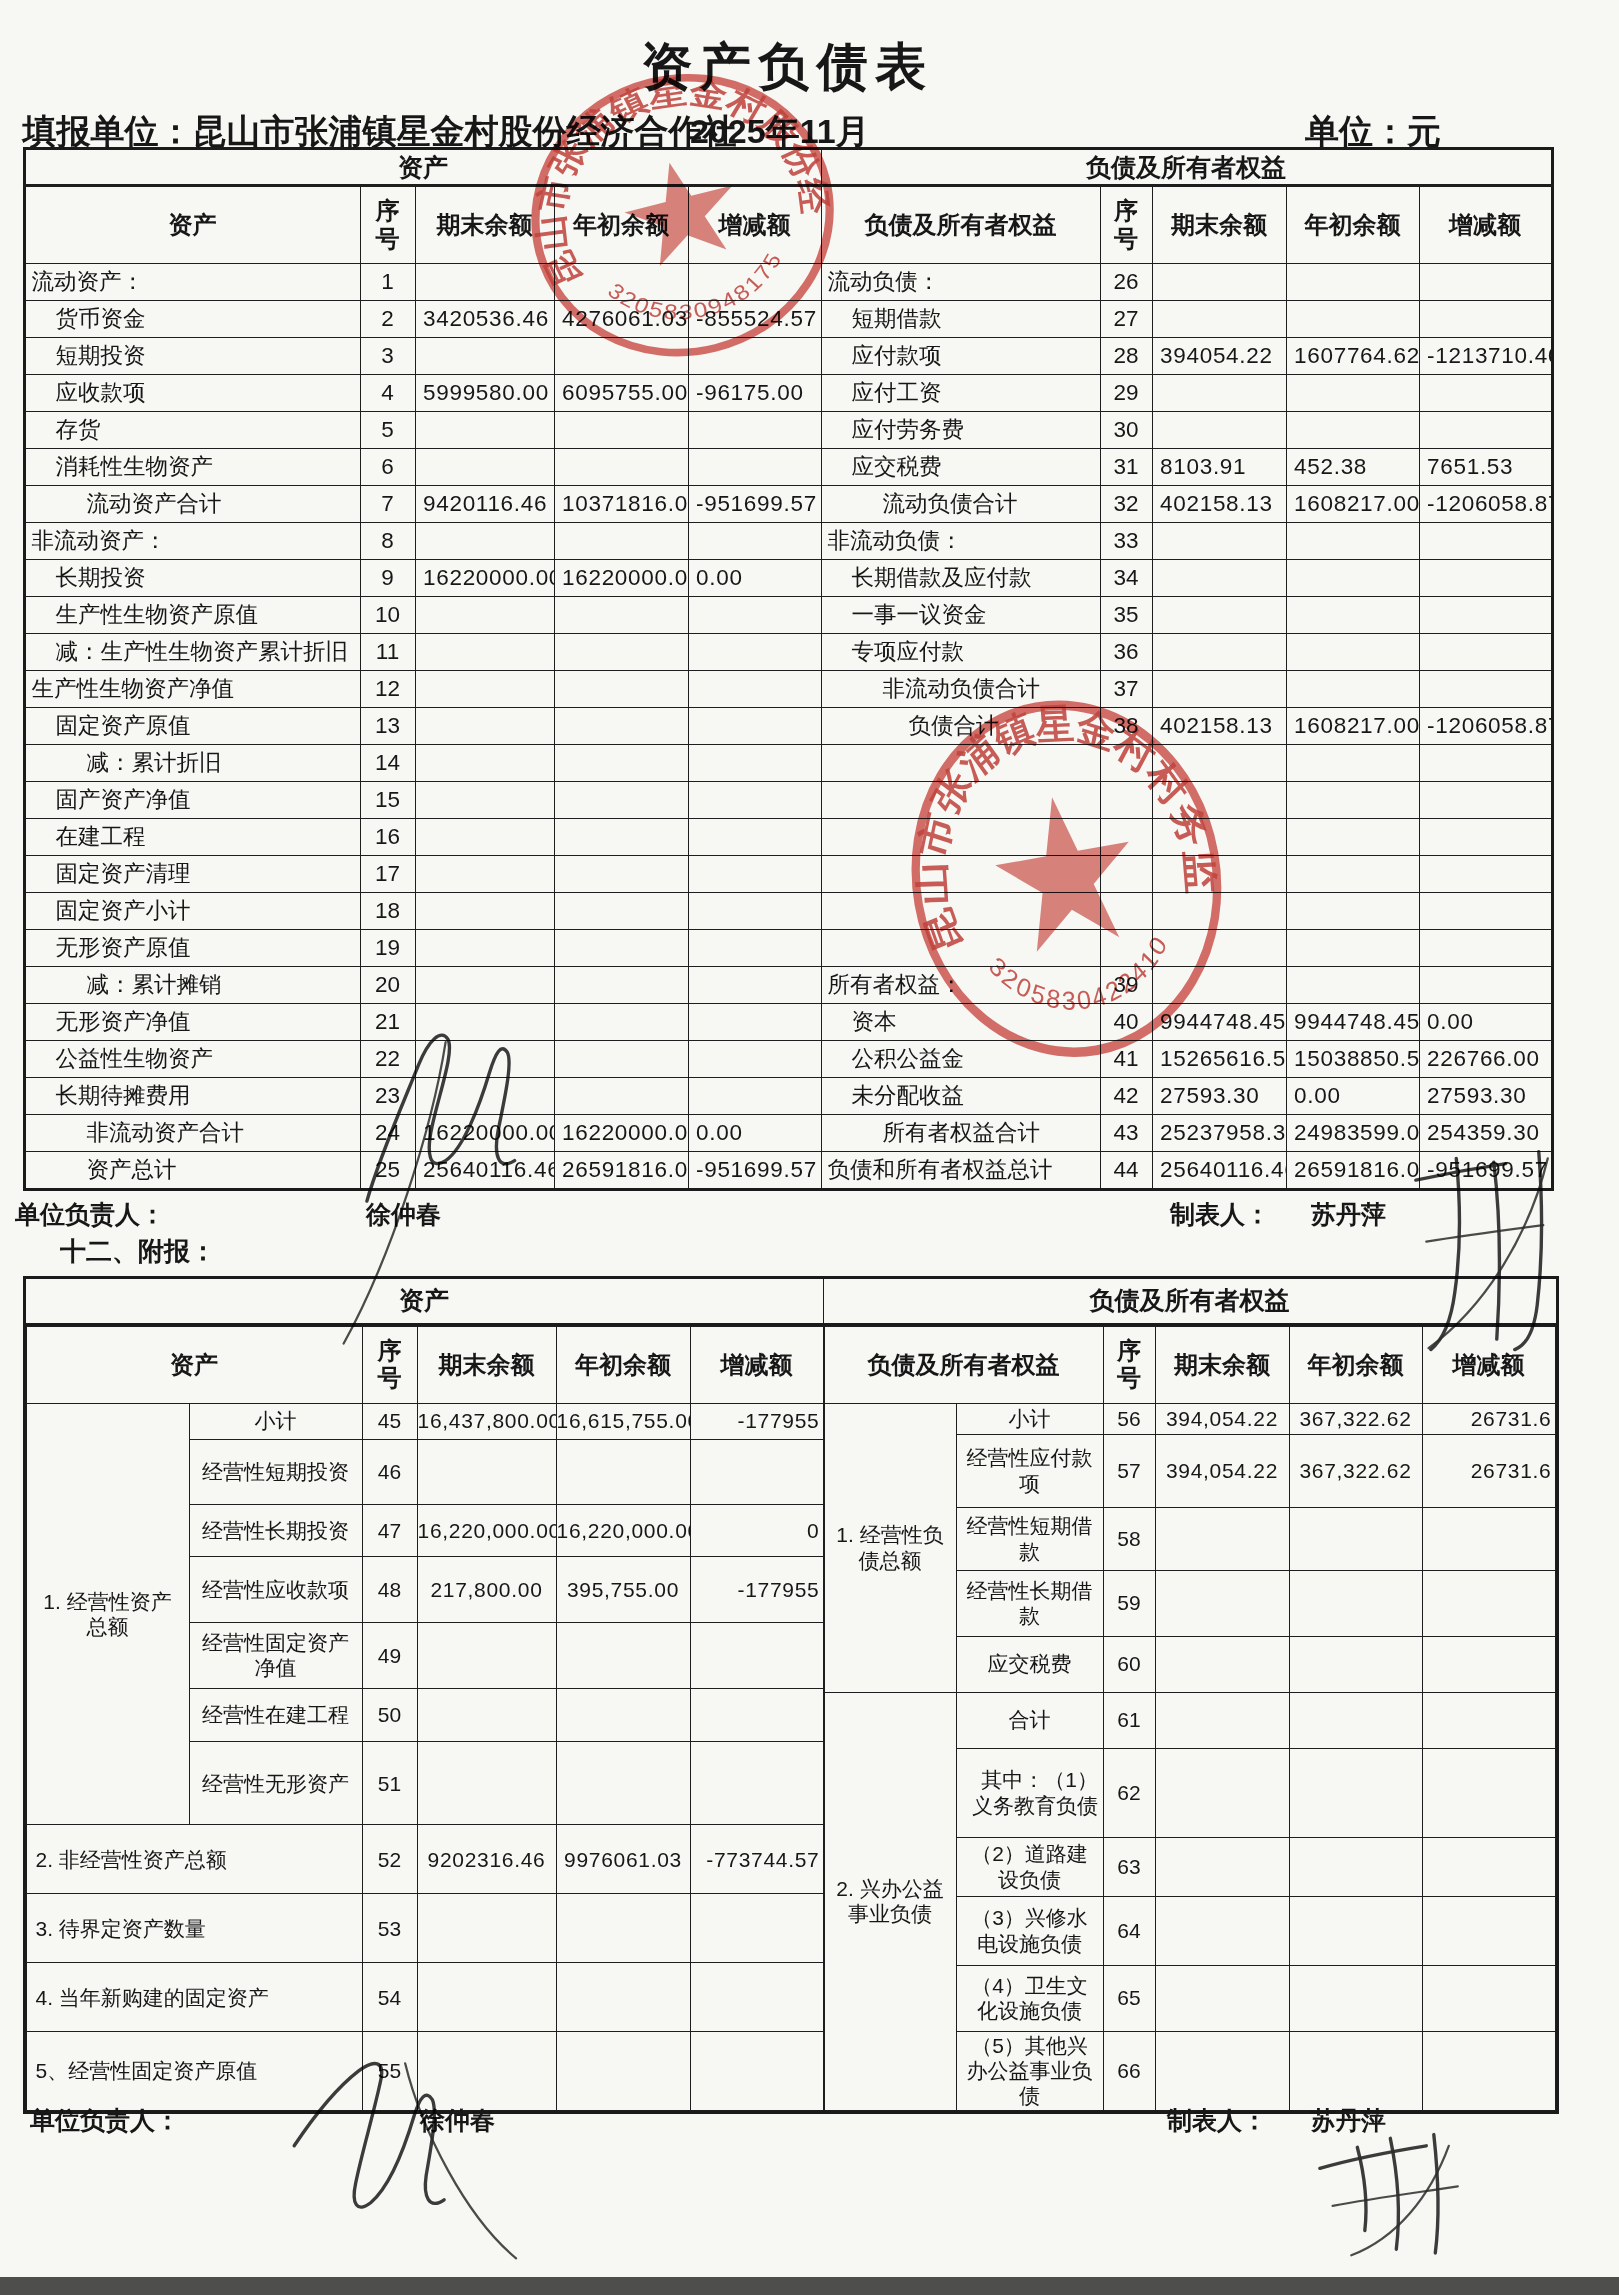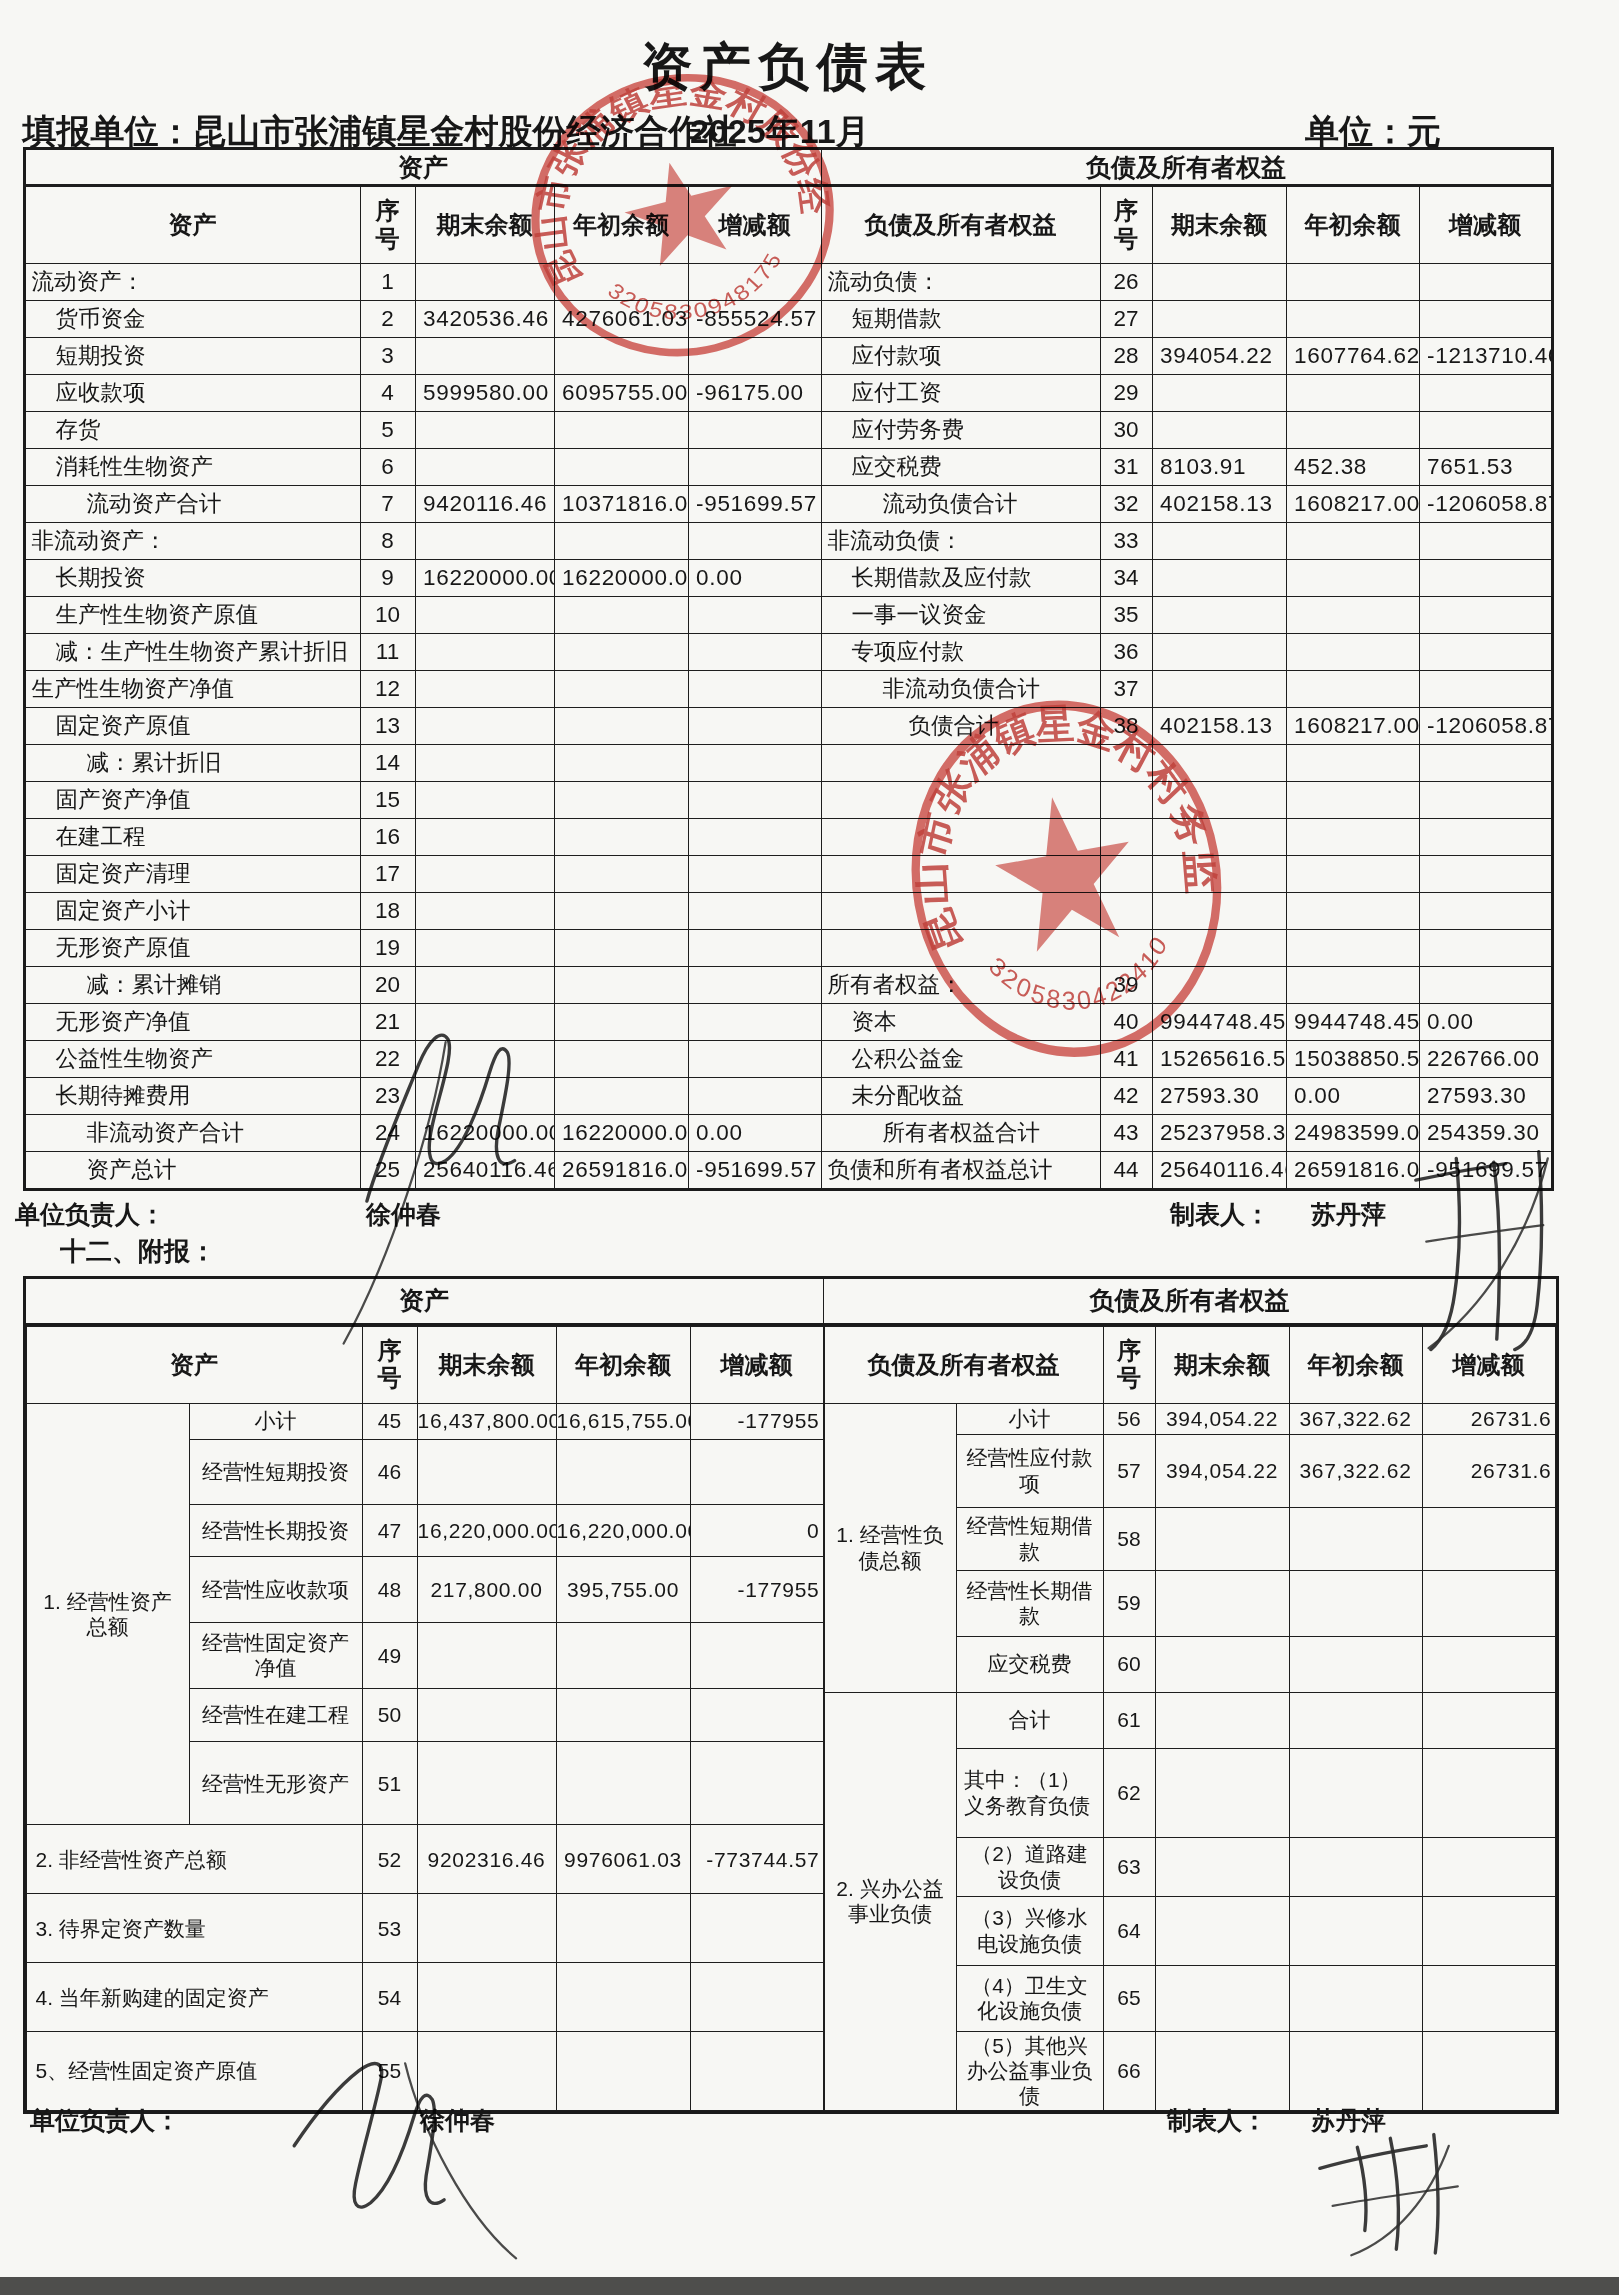--- a/index.html
+++ b/index.html
@@ -34,21 +34,21 @@
   .t2b-l{width:797px;border-right:1.9px solid #1e1e1e;text-align:center;
          font-size:25px;font-weight:600;padding:4.5px 0 6px;}
   .t2b-r{flex:1;text-align:center;font-size:25px;font-weight:600;padding:4.5px 0 6px;}
   .t2body{display:flex;align-items:stretch;}
   #t2l{width:797px;}
   #t2r{width:733px;}
   #t2l,#t2r{border-top:none;}
   .t2body table td{font-size:21px;line-height:1.2;}
   td.grp{text-align:center;font-size:22px;line-height:1.35;padding:0 10.5px;}
   td.ilab{text-align:center;padding:0 4.5px;}
-  td.ilab.left{text-align:left;padding-left:7.5px;margin-left:44px;}
+  td.ilab.left{text-align:right;padding-left:7.5px;margin-left:44px;}
   td.flab{text-align:left;padding-left:9px;font-size:22px;}
   td.v-end,td.v-beg{text-align:center;letter-spacing:0.7px;}
   td.v-chg{text-align:right;padding-right:3px;letter-spacing:0.7px;}
   .footer-line{position:absolute;width:1620px;font-size:25px;font-weight:600;}
   .f-resp{position:absolute;}
   .appendix{position:absolute;left:60px;top:1234px;font-size:26px;font-weight:600;}
   .scanstrip{position:absolute;left:0;top:2277px;width:1620px;height:19px;background:#4e4e4c;}
   #overlay{position:absolute;left:0;top:0;pointer-events:none;mix-blend-mode:multiply;}
   .stampring{fill:none;stroke:#cf4b45;stroke-width:11;opacity:.8;}
   .stampstar{fill:#cf4b45;opacity:.68;}

